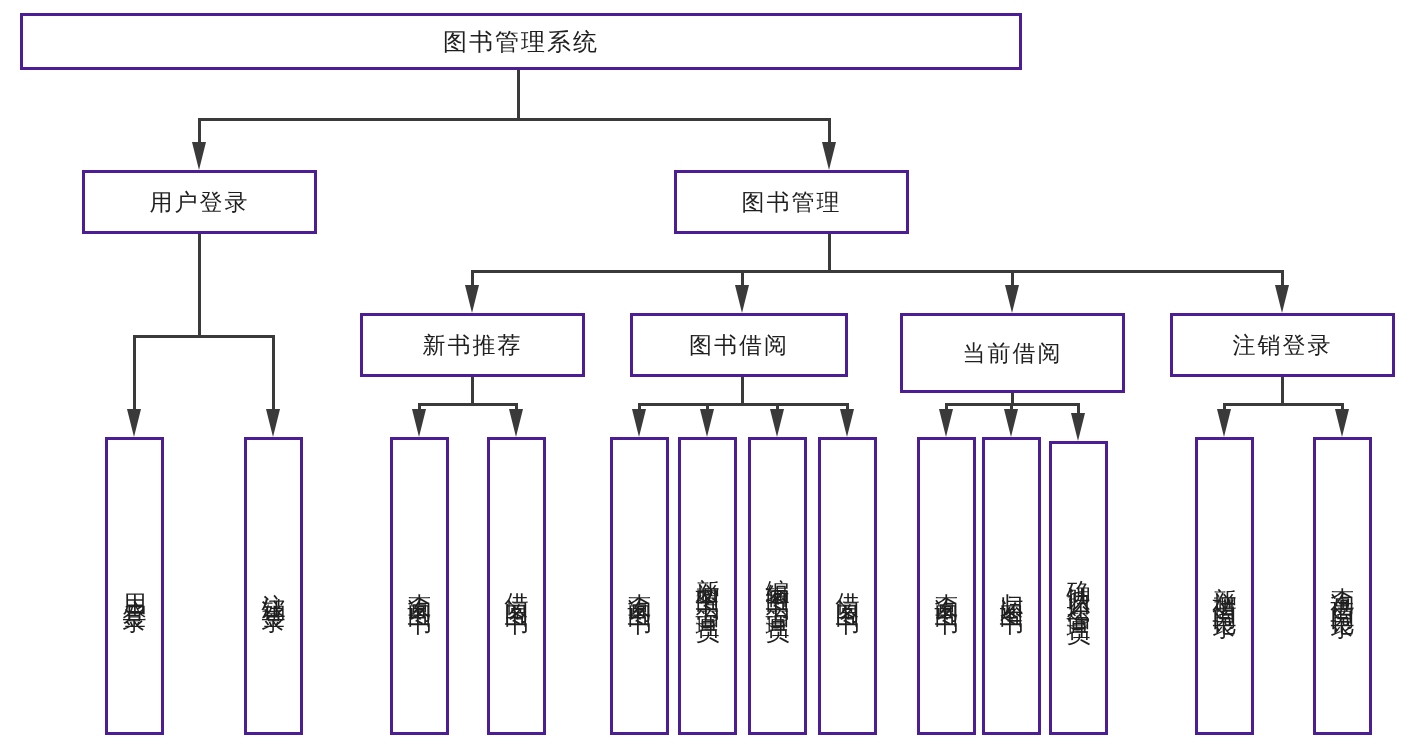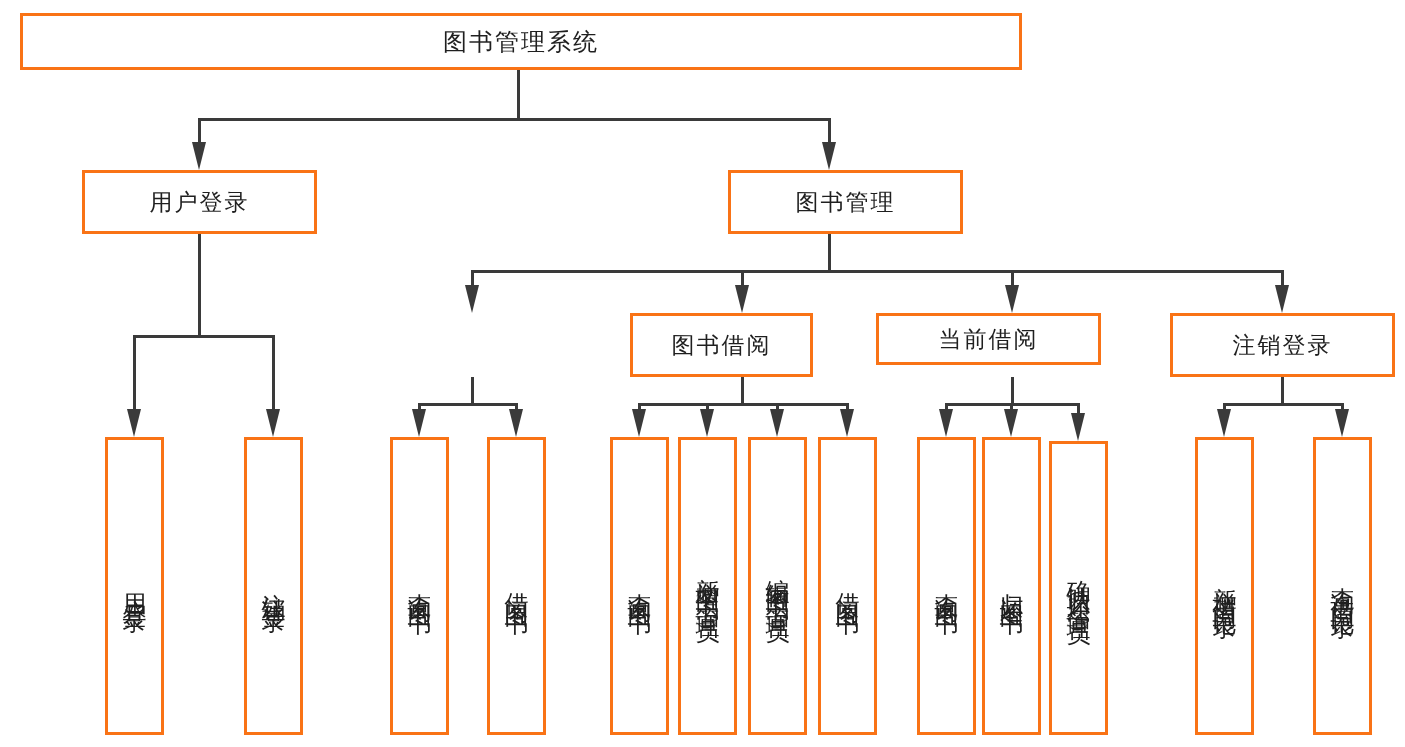--- a/index.html
+++ b/index.html
@@ -8,21 +8,21 @@
     background:#ffffff;
     font-family:"Liberation Sans",sans-serif;
     position:relative;
     overflow:hidden;
     color:#222;
   }
   .canvas{position:absolute;inset:0;}
   .node{
     position:absolute;
     background:#ffffff;
-    border:3px solid #f97316;
+    border:3px solid #4c1d95;
     display:flex;
     align-items:center;
     justify-content:center;
     box-sizing:border-box;
     z-index:2;
   }
   .node.h span{
     font-size:23px;
     letter-spacing:2px;
     color:#1f1f1f;
@@ -64,28 +64,31 @@
 
 <div class="canvas">
 
   <div class="node h title" style="left:20px;top:13px;width:1002px;height:57px">
     <span>图书管理系统</span>
   </div>
 
   <div class="node h" style="left:82px;top:170px;width:235px;height:64px">
     <span>用户登录</span>
   </div>
-  <div class="node h" style="left:728px;top:170px;width:235px;height:64px">
+  <div class="node h" style="left:674px;top:170px;width:235px;height:64px">
     <span>图书管理</span>
   </div>
 
-  <div class="node h" style="left:630px;top:313px;width:183px;height:64px">
+  <div class="node h" style="left:360px;top:313px;width:225px;height:64px">
+    <span>新书推荐</span>
+  </div>
+  <div class="node h" style="left:630px;top:313px;width:218px;height:64px">
     <span>图书借阅</span>
   </div>
-  <div class="node h" style="left:876px;top:313px;width:225px;height:52px">
+  <div class="node h" style="left:900px;top:313px;width:225px;height:80px">
     <span>当前借阅</span>
   </div>
   <div class="node h" style="left:1170px;top:313px;width:225px;height:64px">
     <span>注销登录</span>
   </div>
 
   <div class="node v" style="left:105px;top:437px;width:59px;height:298px">
     <span>用户登录</span>
   </div>
   <div class="node v" style="left:244px;top:437px;width:59px;height:298px">

